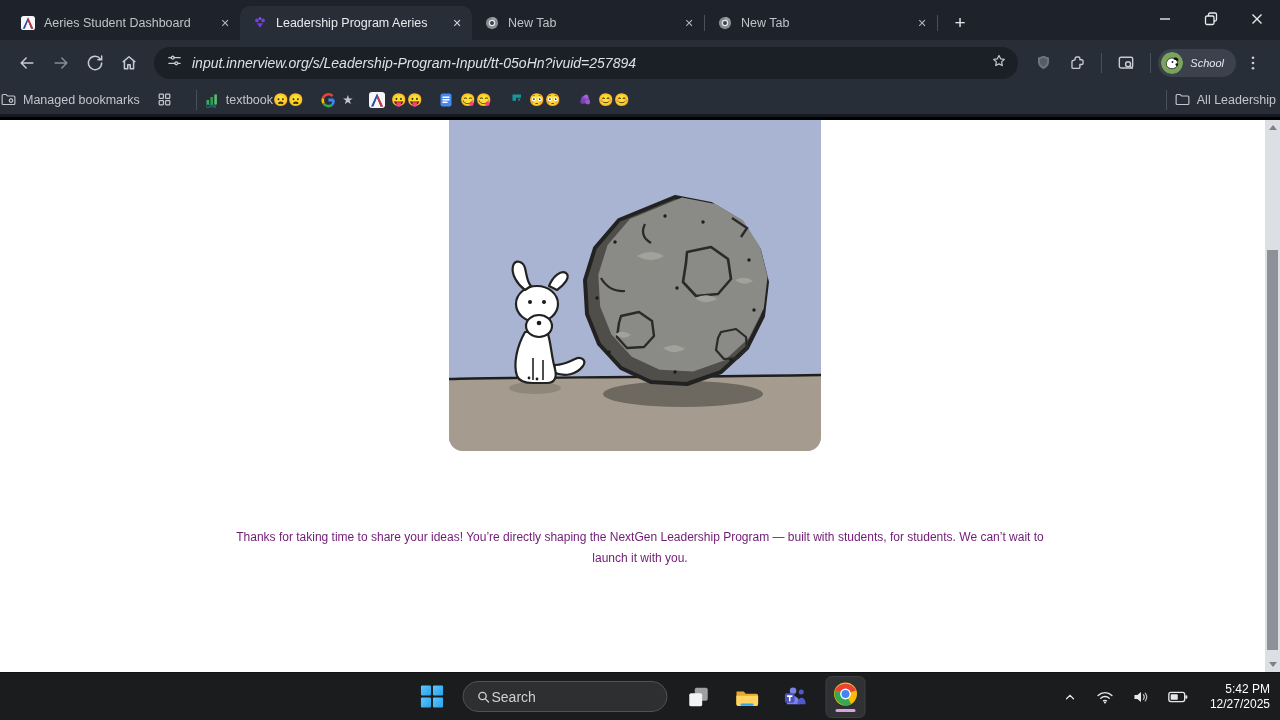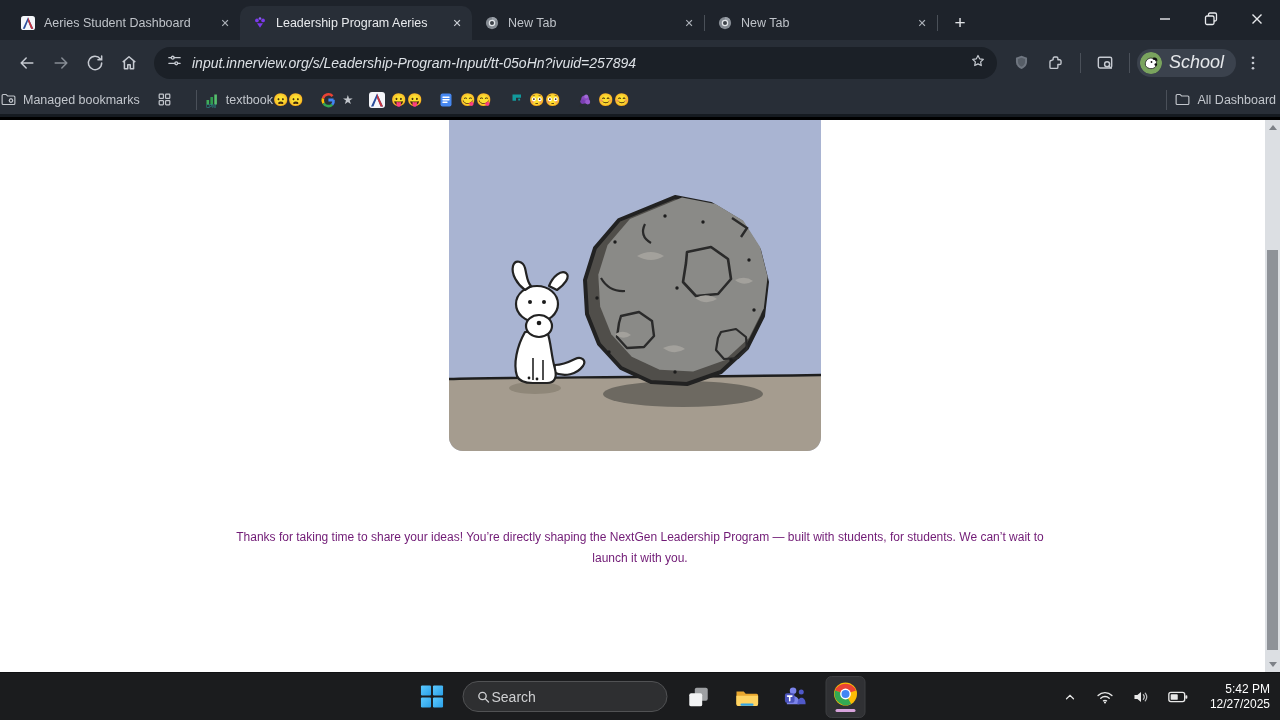--- a/index.html
+++ b/index.html
@@ -24,21 +24,21 @@
 
   
   .toolbar { height:45px; background:#282e37; display:flex; align-items:center; padding:0 10px;font-style:italic; }
   .tb-btn { width:34px; height:34px; border-radius:50%; display:grid; place-items:center; flex:0 0 auto; }
   .omnibox { flex:1; height:32px; background:#1b2027; border-radius:16px; display:flex; align-items:center;
              gap:9px; padding:0 10px 0 12px; margin:0 8px; min-width:0; }
   .url-text { flex:1; color:#dde1e6; font-size:14px; white-space:nowrap; overflow:hidden; }
   .sep-v { width:1px; height:20px; background:#4a5059; margin:0 7px; flex:0 0 auto; }
   .profile-chip { height:28px; border-radius:14px; background:#3b424d; display:flex; align-items:center;
                   gap:7px; padding:0 12px 0 3px; flex:0 0 auto; }
-  .profile-chip span { color:#e6e8eb; font-size:18px; }
+  .profile-chip span { color:#e6e8eb; font-size:11px; }
   .avatar { width:22px; height:22px; border-radius:50%; overflow:hidden; flex:0 0 auto; }
 
   
   .bookmarks { height:32px; background:#282e37; border-bottom:3px solid #151a20; display:flex; align-items:center;
                padding:0 0; color:#c2c6cc; font-size:12.5px; }
   .bm-item { display:flex; align-items:center; gap:6px; margin-right:16px; white-space:nowrap; }
   .bm-label { font-size:12.5px; }
   .bm-spacer { flex:1; }
 
   
@@ -311,21 +311,21 @@
         </svg>
       <span class="bm-label">😊😊</span>
     </div>
 
     <div class="bm-spacer"></div>
     <div class="sep-v"></div>
     <div class="bm-item" style="margin-right:4px;">
       <svg width="17" height="17" viewBox="0 0 24 24" fill="none" stroke="#c2c6cc" stroke-width="1.6" stroke-linejoin="round">
           <path d="M3 6.5c0-.8.7-1.5 1.5-1.5h4.2l2 2h8.8c.8 0 1.5.7 1.5 1.5v9c0 .8-.7 1.5-1.5 1.5h-15A1.5 1.5 0 0 1 3 17.5z"></path>
         </svg>
-      <span class="bm-label">All Dashboard</span>
+      <span class="bm-label">All Leadership</span>
     </div>
   </div>
 
   <div class="content">
 
     <div class="card">
       <svg width="372" height="331" viewBox="0 0 372 331">
         <rect width="372" height="331" fill="#a9b4d2"></rect>
         <path d="M0 259 C60 257 180 258 372 255 L372 331 L0 331 Z" fill="#a59c8f"></path>
         <path d="M0 259 C60 257 180 258 372 255" stroke="#1e1e1e" stroke-width="2.4" fill="none"></path>

